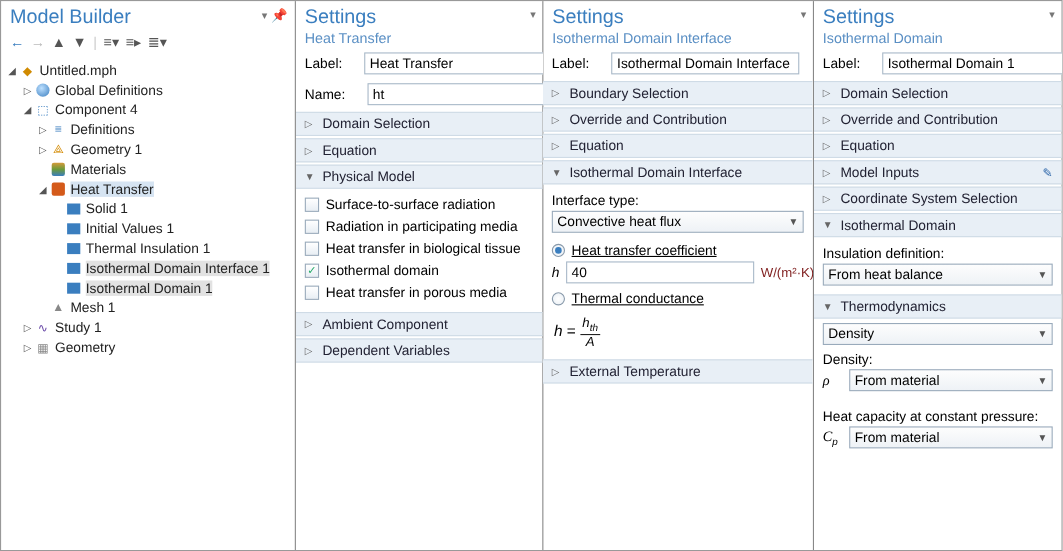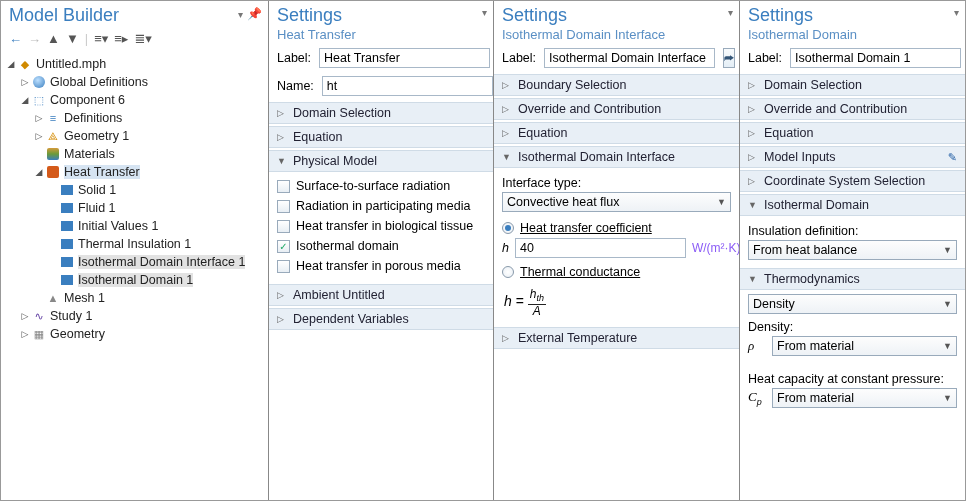--- a/index.html
+++ b/index.html
@@ -18,21 +18,21 @@
   .mb-toolbar span { cursor: default; }
   .tree { padding: 4px 4px; }
   .tree-row { display: flex; align-items: center; height: 18px; white-space: nowrap; }
   .tw { width: 12px; text-align: center; color: #555; font-size: 9px; }
   .ic { width: 16px; height: 16px; display: inline-flex; align-items: center; justify-content: center; margin-right: 3px; font-size: 11px; }
   .lbl { font-size: 12.5px; color: #222; }
   .sel { background: #d6e4f2; }
   .sel2 { background: #e2e2e2; }
 
   
-  .form-row { display: flex; align-items: center; padding: 4px 8px; gap: 8px; }
+  .form-row { display: flex; align-items: center; padding: 4px 8px; gap: 20px; }
   .form-lbl { width: 46px; font-size: 12.5px; }
   .form-input { flex: 1; border: 1px solid #a8b8c8; height: 20px; padding: 0 4px; font-size: 12.5px; background: #fff; }
   .go-btn { width: 22px; height: 20px; border: 1px solid #9ab; background: linear-gradient(#f8fbfd,#e4eef6); display: flex; align-items: center; justify-content: center; color: #357; font-size: 11px; }
 
   .sec { background: #e8eff6; border-top: 1px solid #cfdbe6; border-bottom: 1px solid #cfdbe6; padding: 3px 8px; display: flex; align-items: center; gap: 6px; font-size: 12.5px; color: #223; margin-top: 2px; }
   .sec .tri { color: #666; width: 10px; font-size: 9px; }
   .sec-body { padding: 4px 8px 6px 8px; }
 
   .chk-row { display: flex; align-items: center; gap: 6px; padding: 3px 0; font-size: 12.5px; }
   .chk { width: 13px; height: 13px; border: 1px solid #9ab; background: linear-gradient(#fff,#e8eef4); display: inline-flex; align-items: center; justify-content: center; font-size: 10px; color: #2a6; }
@@ -40,21 +40,21 @@
   .field-lbl { font-size: 12.5px; margin: 4px 0 2px 0; }
   .select { border: 1px solid #9ab; background: linear-gradient(#fdfdfd,#eef2f6); height: 20px; width: 100%; padding: 0 4px; font-size: 12.5px; display: flex; align-items: center; justify-content: space-between; }
   .caret { font-size: 9px; color: #555; }
 
   .radio-row { display: flex; align-items: center; gap: 6px; padding: 3px 0; font-size: 12.5px; text-decoration: underline; }
   .radio { width: 12px; height: 12px; border: 1px solid #89a; border-radius: 50%; display: inline-flex; align-items: center; justify-content: center; background: radial-gradient(#fff,#e8eef4); }
   .radio.checked::after { content: ""; width: 6px; height: 6px; border-radius: 50%; background: #3a7ebf; }
 
   .h-input-row { display: flex; align-items: center; gap: 6px; }
   .h-input-row .italic { font-style: italic; width: 14px; }
-  .unit { font-size: 12px; color: #8b5cf6; white-space: nowrap; }
+  .unit { font-size: 12px; color: #7f1d1d; white-space: nowrap; }
 
   .formula { font-family: "Cambria Math","Times New Roman",serif; font-size: 14px; padding: 6px 2px 2px 2px; font-style: italic; }
   .frac { display: inline-flex; flex-direction: column; align-items: center; vertical-align: middle; font-size: 12px; line-height: 1.05; }
   .frac .num { border-bottom: 1px solid #222; padding: 0 2px; }
 
   .inline-select { display: flex; align-items: center; gap: 6px; margin: 2px 0; }
   .inline-select .sym { font-style: italic; width: 18px; font-family: "Cambria Math",serif; font-size: 13px; }
 
   .edit-ic { margin-left: auto; color: #2a64a8; font-size: 11px; }
 
@@ -105,21 +105,21 @@
         <div class="tree-row" style="padding-left:14px">
             <span class="tw">▷</span>
             <span class="ic">
               <span class="i-glob"></span>
             </span>
             <span class="lbl">Global Definitions</span>
           </div>
         <div class="tree-row" style="padding-left:14px">
             <span class="tw">◢</span>
             <span class="ic i-comp">⬚</span>
-            <span class="lbl">Component 6</span>
+            <span class="lbl">Component 4</span>
           </div>
         <div class="tree-row" style="padding-left:28px">
             <span class="tw">▷</span>
             <span class="ic i-def">≡</span>
             <span class="lbl">Definitions</span>
           </div>
         <div class="tree-row" style="padding-left:28px">
             <span class="tw">▷</span>
             <span class="ic i-geom">⟁</span>
             <span class="lbl">Geometry 1</span>
@@ -136,26 +136,20 @@
             <span class="ic">
               <span class="i-ht"></span>
             </span>
             <span class="lbl sel">Heat Transfer</span>
           </div>
         <div class="tree-row" style="padding-left:54px">
             <span class="ic">
               <span class="i-solid"></span>
             </span>
             <span class="lbl">Solid 1</span>
-          </div>
-        <div class="tree-row" style="padding-left:54px">
-            <span class="ic">
-              <span class="i-solid"></span>
-            </span>
-            <span class="lbl">Fluid 1</span>
           </div>
         <div class="tree-row" style="padding-left:54px">
             <span class="ic">
               <span class="i-solid"></span>
             </span>
             <span class="lbl">Initial Values 1</span>
           </div>
         <div class="tree-row" style="padding-left:54px">
             <span class="ic">
               <span class="i-solid"></span>
@@ -240,21 +234,21 @@
             <span class="chk">✓</span>
             <span>Isothermal domain</span>
           </div>
         <div class="chk-row">
             <span class="chk"></span>
             <span>Heat transfer in porous media</span>
           </div>
       </div>
       <div class="sec">
           <span class="tri">▷</span>
-          <span>Ambient Untitled</span>
+          <span>Ambient Component</span>
         </div>
       <div class="sec">
           <span class="tri">▷</span>
           <span>Dependent Variables</span>
         </div>
     </div>
   </div>
 
   <div class="panel" style="width:246px">
     <div class="panel-header">

